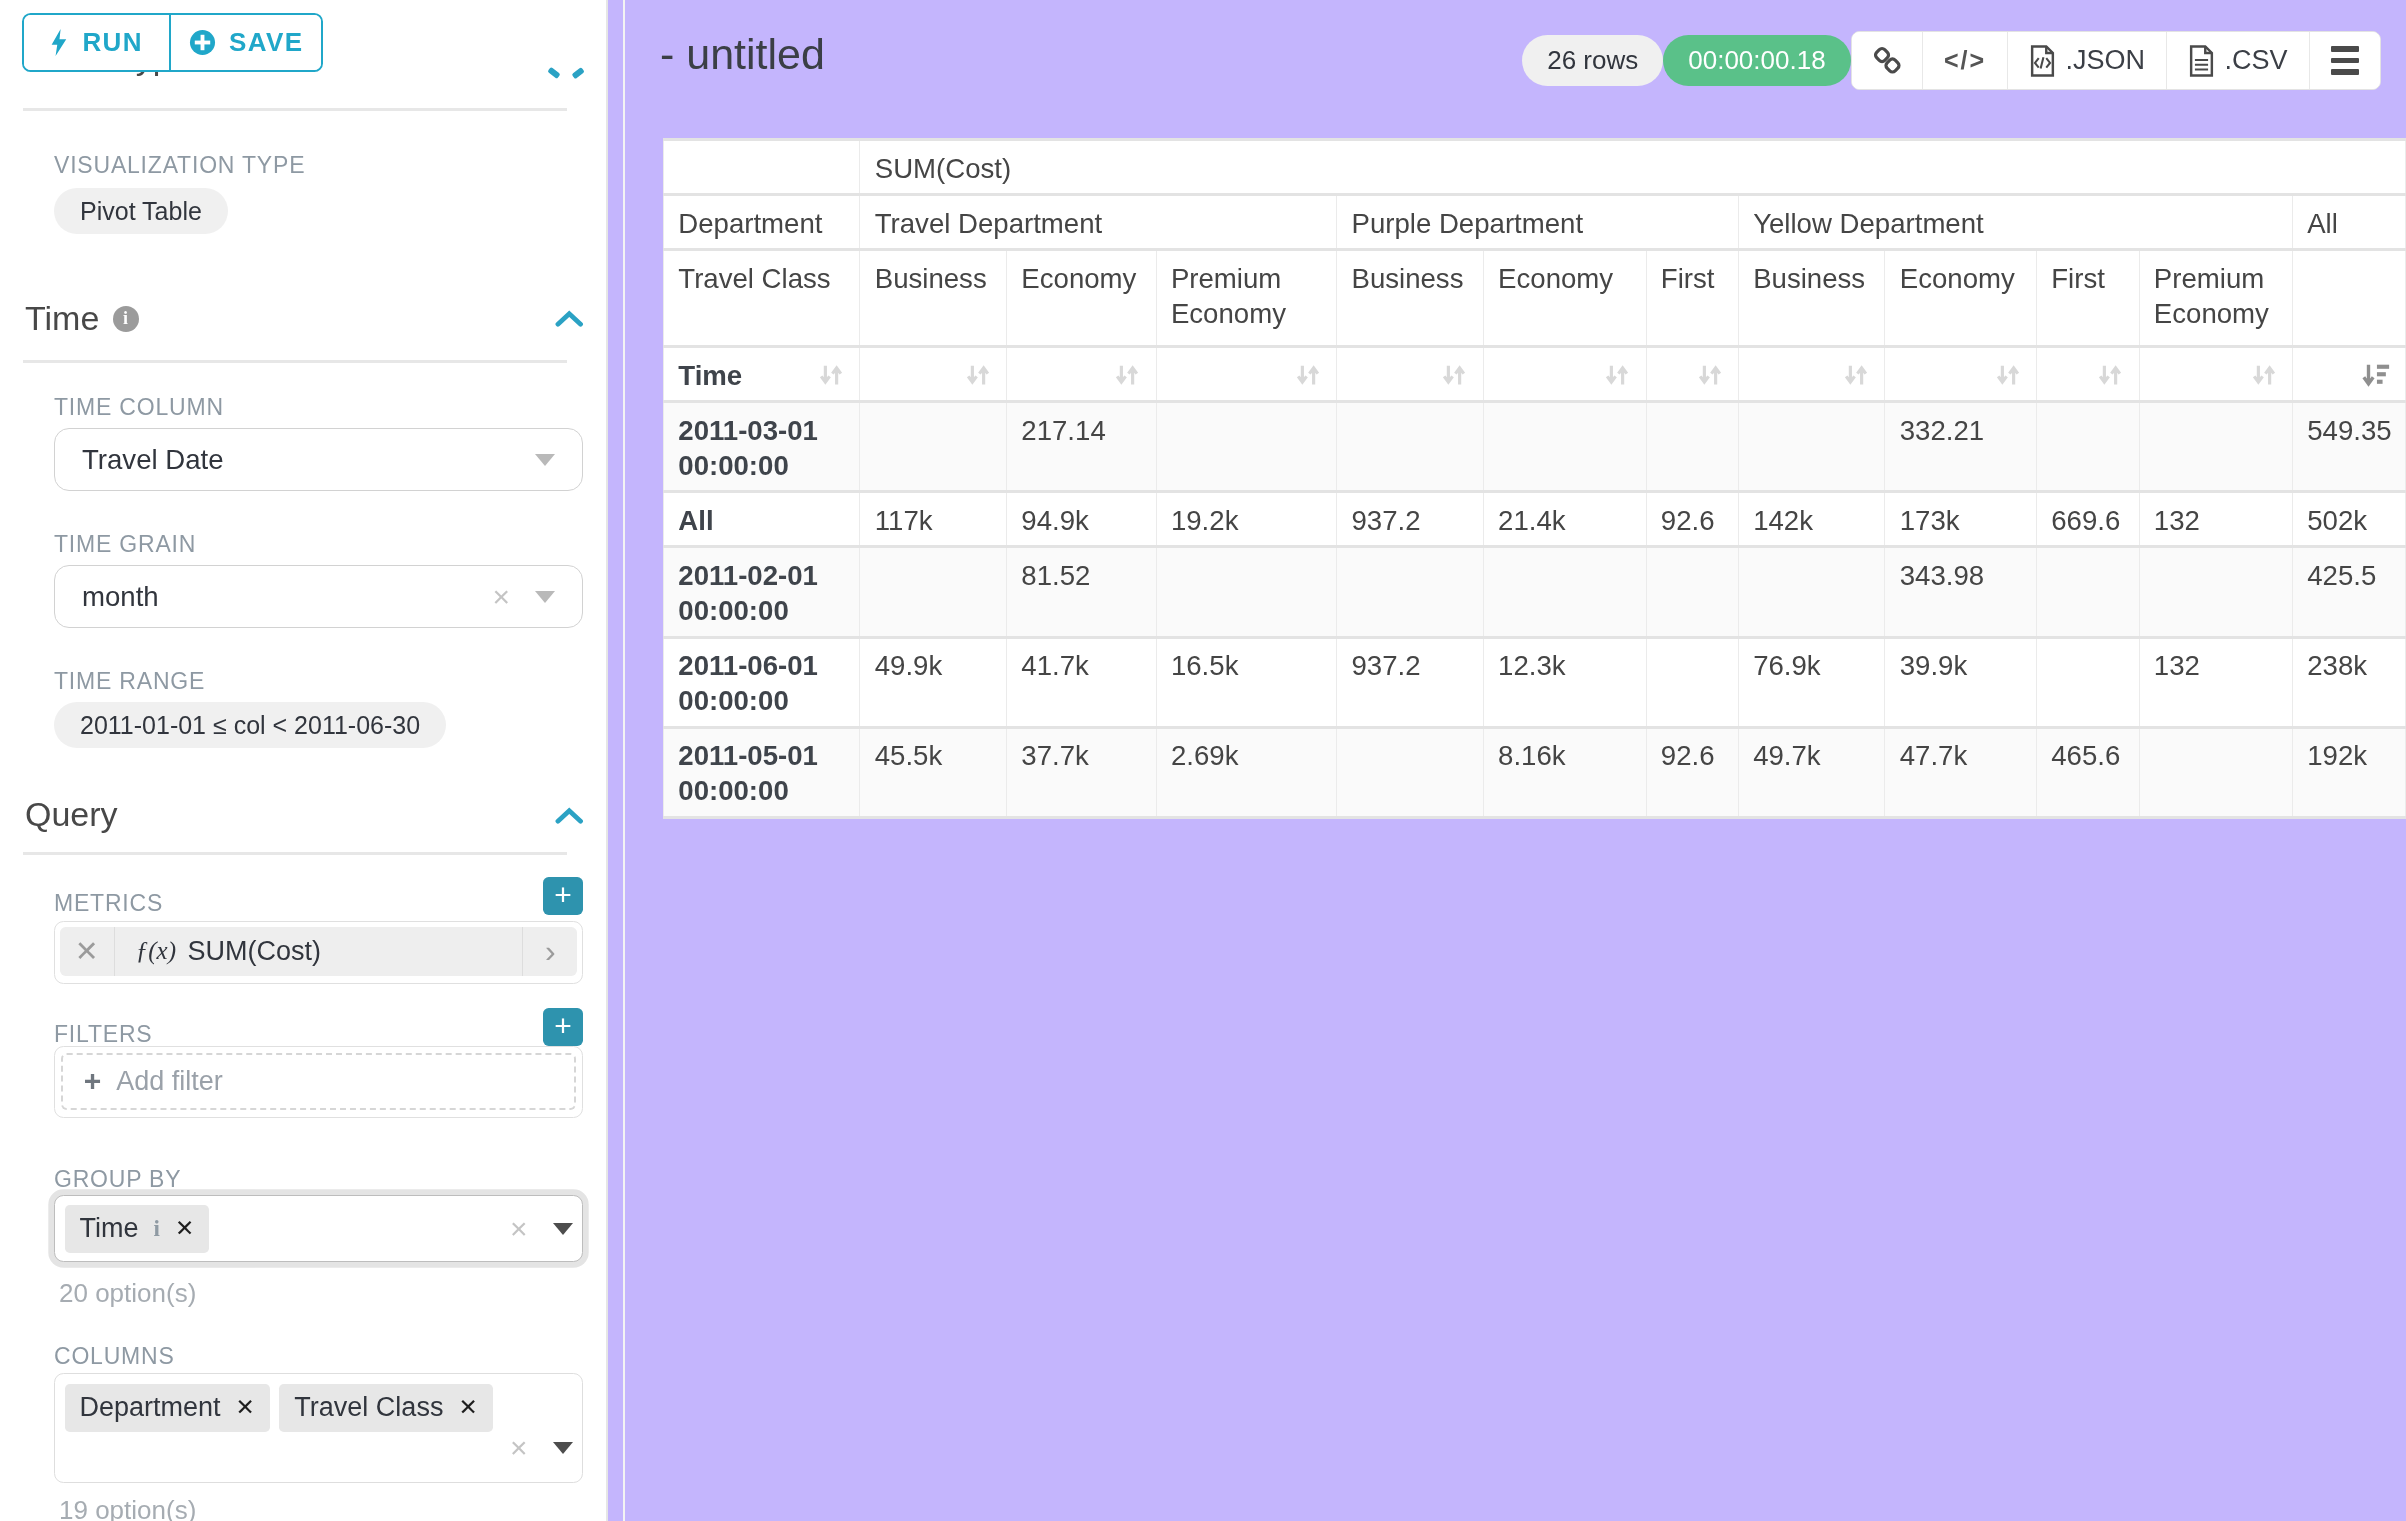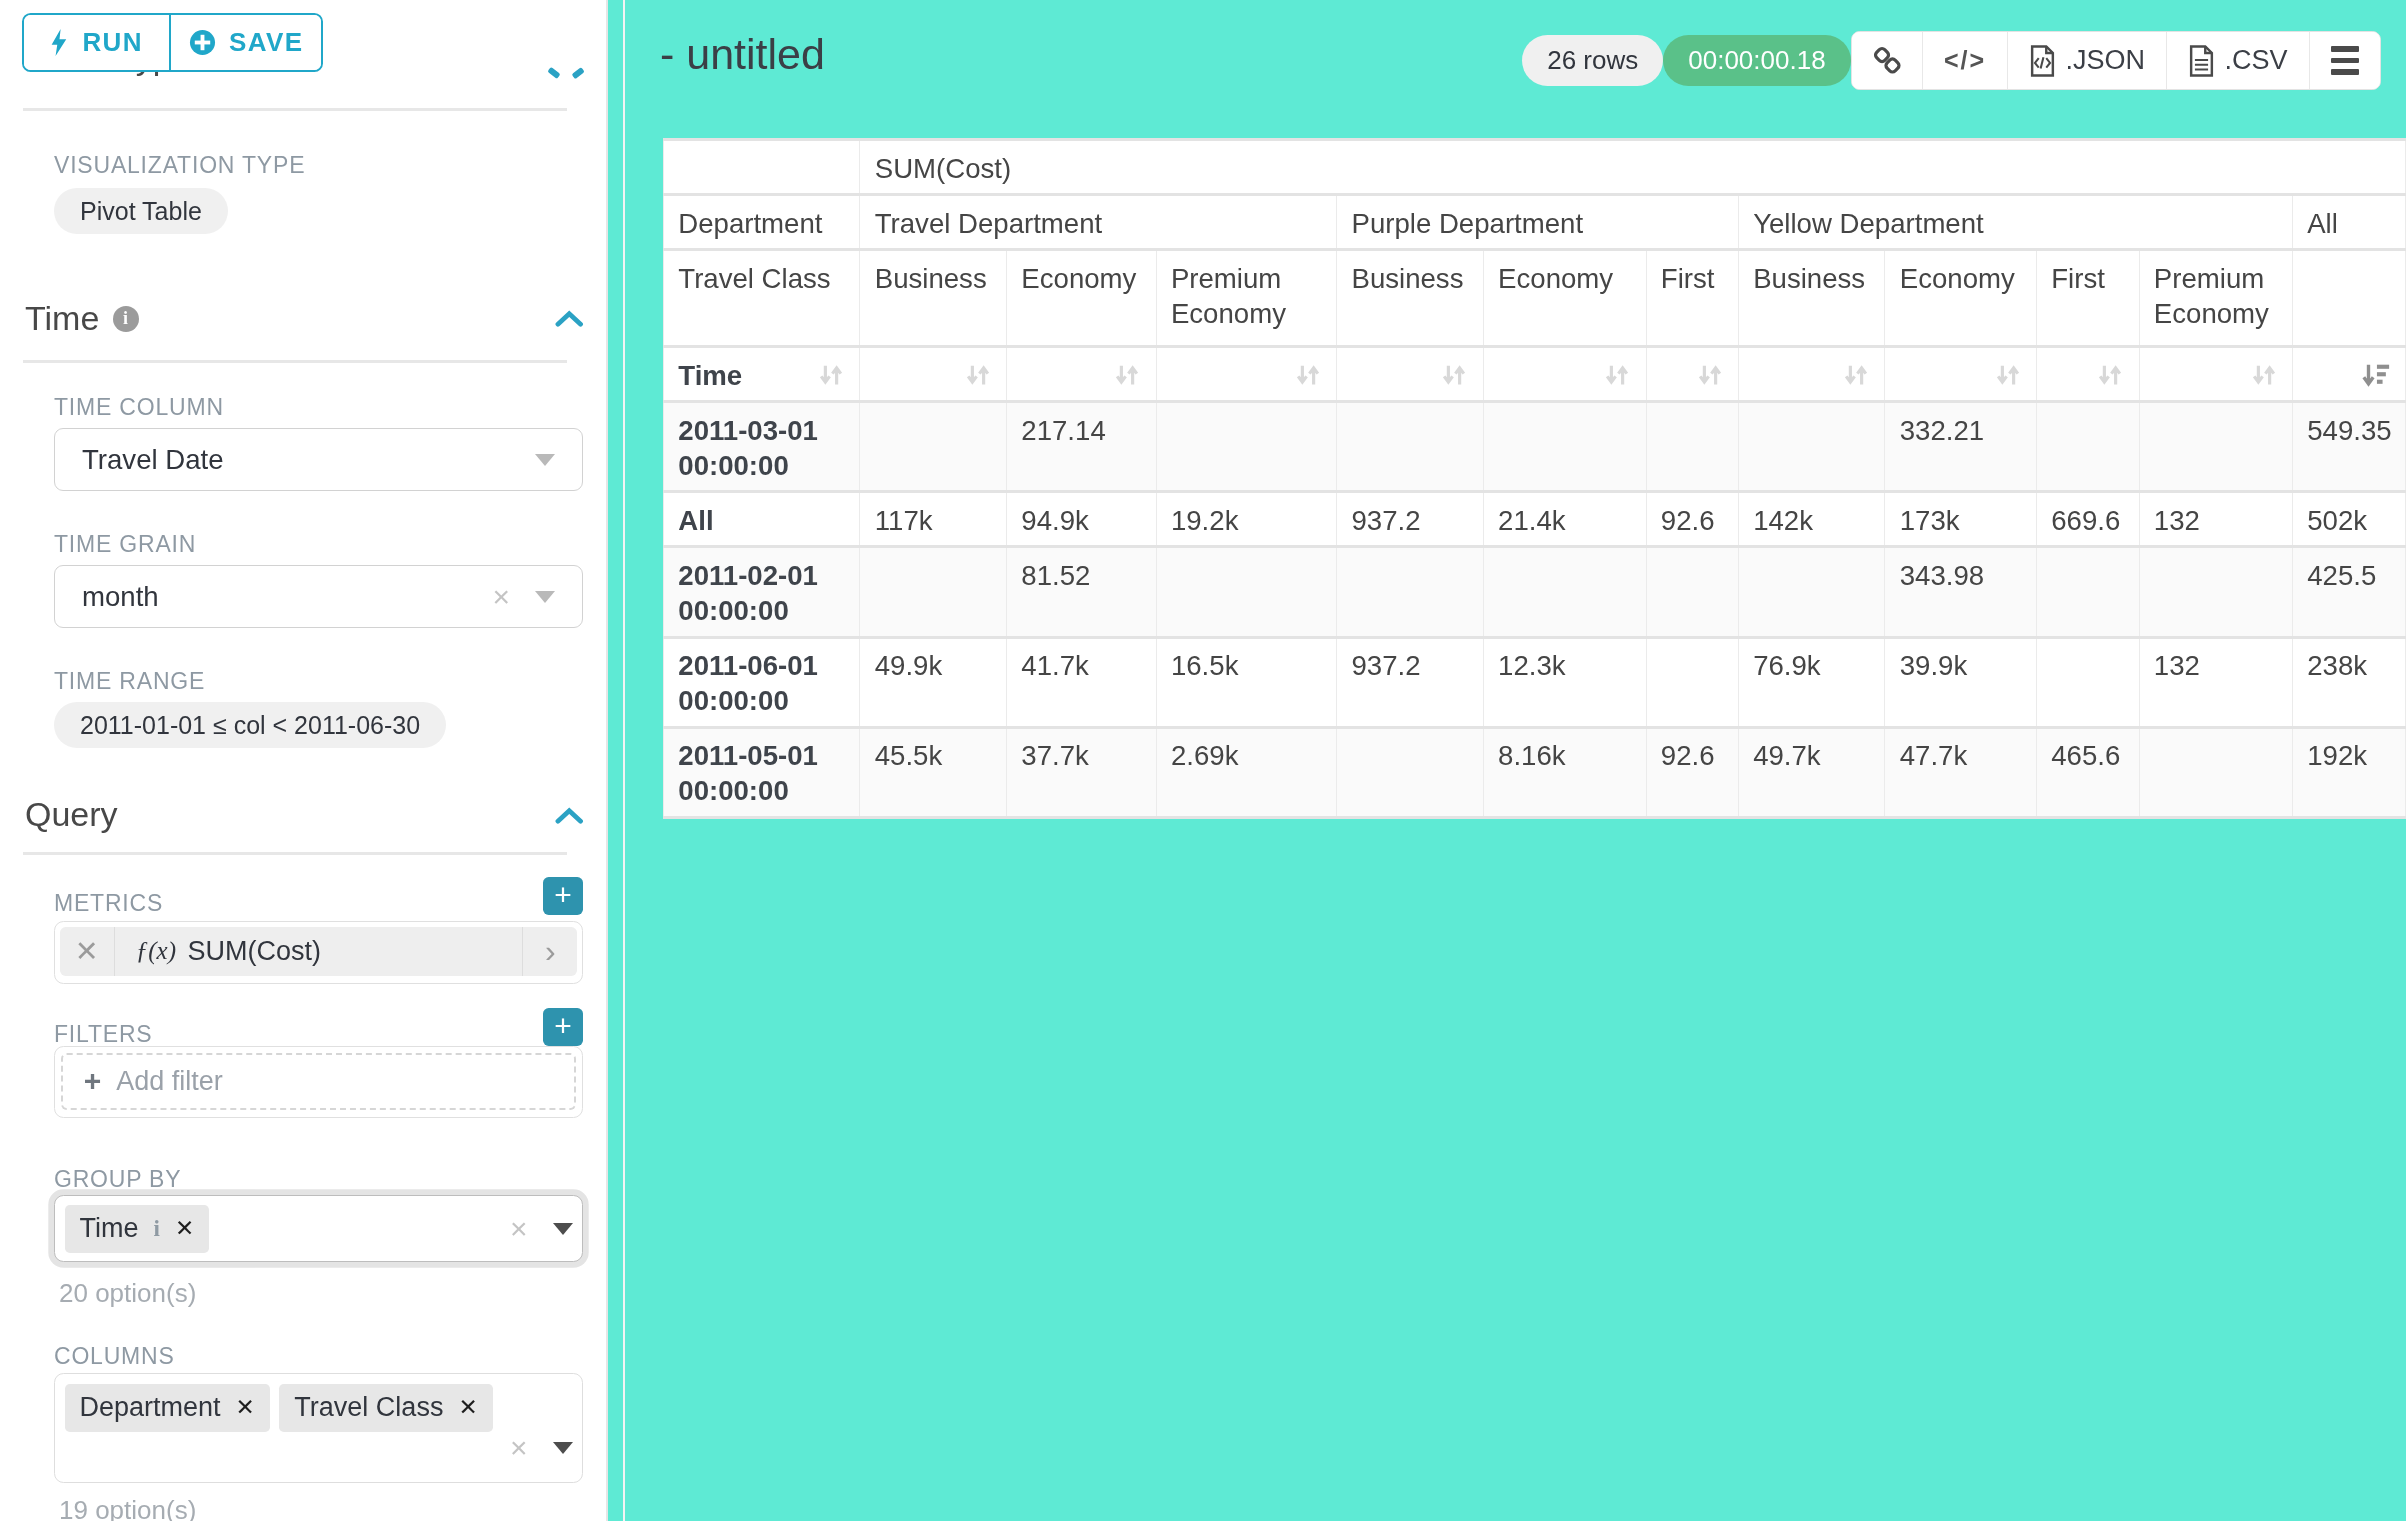--- a/index.html
+++ b/index.html
@@ -1,18 +1,18 @@
 <!DOCTYPE html>
 <html style="font-size:15px"><head>
 <meta charset="utf-8">
 <style>
   * { margin:0; padding:0; box-sizing:border-box; }
   html,body { width:2406px; height:1522px; overflow:hidden; background:#fff;
     font-family:"Liberation Sans","DejaVu Sans",sans-serif; color:#31353d; }
-  .app { position:relative; width:2406px; height:1522px; background:#5eead4; }
+  .app { position:relative; width:2406px; height:1522px; background:#c4b5fd; }
 
   
   .left-panel { position:absolute; left:0; top:0; width:608px; height:1522px;
     background:#fff; border-right:2.9px solid #e6e6e6; overflow:hidden; }
   .gutter-line { position:absolute; left:623px; top:0; width:1.9px; height:1522px; background:#f3f3f3; }
 
   .btn-group { position:absolute; left:22px; top:13.3px; display:flex; background:#fff;
     border:2.9px solid #20a7c9; border-radius:8.6px; overflow:hidden; z-index:6; }
   .btn { height:55px; display:flex; align-items:center; justify-content:center; gap:13.3px;
     color:#20a7c9; font-size:26px; font-weight:700; letter-spacing:1.4px; cursor:pointer; background:#fff; }
@@ -32,21 +32,21 @@
   .pill { display:inline-flex; align-items:center; background:#f0f0f0; border-radius:30px;
     padding:0 26px; height:46px; font-size:25px; color:#31353d; }
 
   .info-circle { width:26px; height:26px; border-radius:50%; background:#9b9b9b; color:#fff;
     font-size:18px; font-weight:700; display:inline-flex; align-items:center; justify-content:center;
     font-family:"Liberation Serif",serif; }
   .chev-up { position:absolute; left:555px; width:28.5px; height:17px; }
   .chev-up svg { display:block; }
 
   .select { position:absolute; left:54px; width:529px; height:63px; border:1.9px solid #d2d2d2;
-    border-radius:9px; background:#fff; display:flex; align-items:center; padding:0 27px; font-size:27.6px; }
+    border-radius:15px; background:#fff; display:flex; align-items:center; padding:0 27px; font-size:27.6px; }
   .select .grow { flex:1; }
   .caret-down { width:0; height:0; border-left:10.5px solid transparent; border-right:10.5px solid transparent;
     border-top:12.4px solid #b9b9b9; }
   .caret-down.dark { border-top-color:#4d4d4d; }
   .x-clear { color:#c4c4c4; font-size:30px; margin-right:25px; line-height:1; }
 
   .plus-btn { position:absolute; left:543px; width:40px; height:38px; background:#2e93ae;
     border-radius:5.7px; color:#fff; font-size:30px; display:flex; align-items:center; justify-content:center;
     line-height:1; padding-bottom:2.9px; }
 

